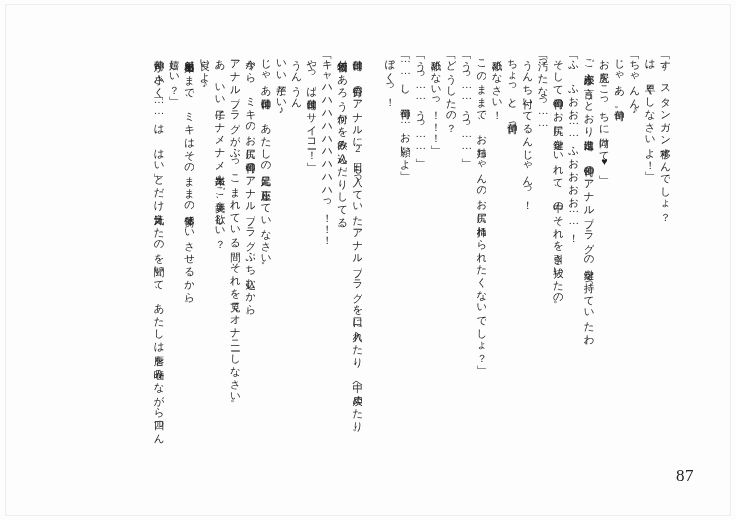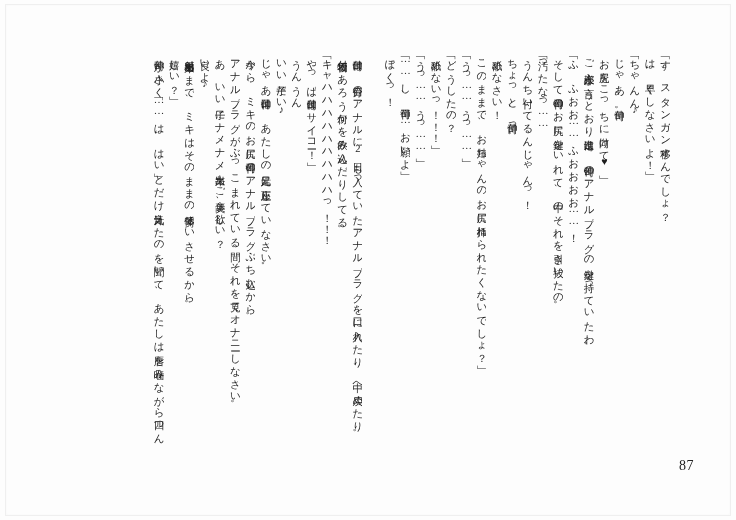--- a/index.html
+++ b/index.html
@@ -57,22 +57,22 @@
     word-break: break-all;
     overflow: hidden;
     color: #1d1d1d;
   }
   .col.gap-after {
     margin-left: 17px;
   }
   .page-number {
     position: absolute;
     right: 42px;
-    bottom: 46px;
-    font-size: 14px;
+    bottom: 34px;
+    font-size: 17px;
     font-family: "Liberation Serif", "DejaVu Serif", serif;
     color: #222222;
     letter-spacing: 0.5px;
   }
 </style>
 </head>
 <body>
 
 <div class="page">
   <div class="page-frame"></div>

